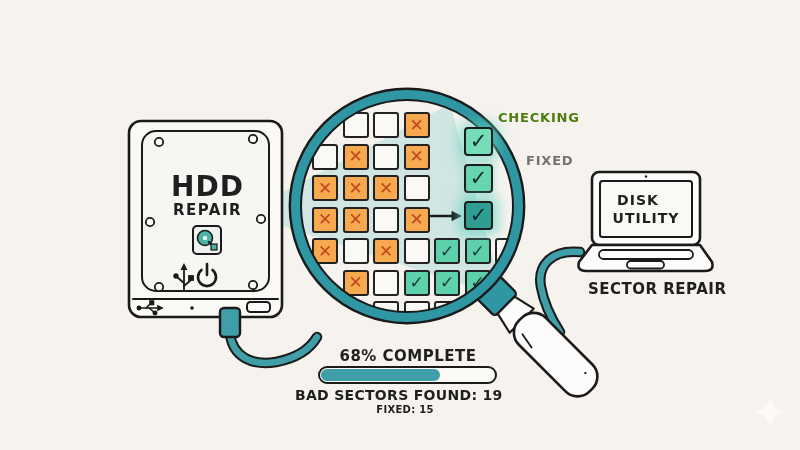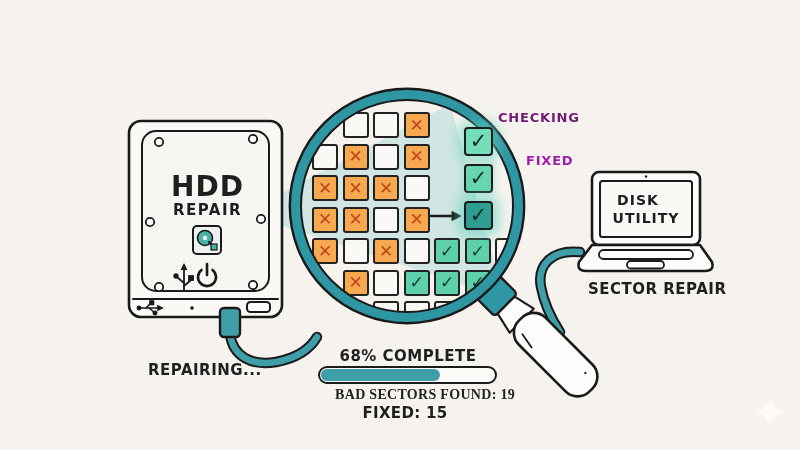--- a/index.html
+++ b/index.html
@@ -6,29 +6,29 @@
   #stage{
     position:relative;width:800px;height:450px;overflow:hidden;
     background:#f6f3ef;
     font-family:"DejaVu Sans","Liberation Sans",sans-serif;
     color:#1f1f1f;
   }
   .txt{position:absolute;font-weight:bold;white-space:nowrap;}
   #title{left:300px;top:49px;width:200px;font-size:23px;letter-spacing:1.5px;text-align:center;}
   #hdd-main{left:150px;top:170px;width:115px;font-size:28px;letter-spacing:1px;text-align:center;}
   #hdd-sub{left:150px;top:201px;width:115px;font-size:15px;letter-spacing:1.5px;text-align:center;}
-  #lbl-checking{left:498px;top:110px;font-size:13px;letter-spacing:.8px;color:#701a75;text-align:center;}
-  #lbl-fixed{left:526px;top:153px;font-size:13px;letter-spacing:.8px;color:#a21caf;}
+  #lbl-checking{left:498px;top:110px;font-size:13px;letter-spacing:.8px;color:#4d7c0f;text-align:center;}
+  #lbl-fixed{left:526px;top:153px;font-size:13px;letter-spacing:.8px;color:#737373;}
   #laptop-line1{left:600px;top:192px;width:76px;font-size:14px;letter-spacing:1px;text-align:center;}
   #laptop-line2{left:600px;top:210px;width:92px;font-size:14px;letter-spacing:1px;text-align:center;}
   #lbl-sector{left:588px;top:280px;width:118px;font-size:15px;letter-spacing:.5px;text-align:center;}
   #lbl-repairing{left:148px;top:361px;font-size:15px;letter-spacing:.5px;}
   #lbl-percent{left:318px;top:347px;width:180px;font-size:15px;letter-spacing:.5px;text-align:center;}
-  #lbl-bad{left:295px;top:387px;width:220px;font-size:14px;letter-spacing:.3px;text-align:right;font-family:Liberation Serif, serif;}
-  #lbl-fixedcount{left:295px;top:404px;width:220px;font-size:15px;letter-spacing:.3px;text-align:center;}
+  #lbl-bad{left:295px;top:387px;width:220px;font-size:14px;letter-spacing:.3px;text-align:left;}
+  #lbl-fixedcount{left:295px;top:404px;width:220px;font-size:10px;letter-spacing:.3px;text-align:center;}
 
   svg.layer{position:absolute;left:0;top:0;}
   #art-back{z-index:1;}
   #lens-cells{position:absolute;left:300px;top:99px;width:214px;height:214px;border-radius:50%;
     overflow:hidden;z-index:2;}
   #art-front{z-index:3;}
   #specials{position:absolute;left:0;top:0;width:800px;height:450px;z-index:4;pointer-events:none;}
   .txt{z-index:5;}
 
   .cell{position:absolute;width:26px;height:26px;box-sizing:border-box;
@@ -233,18 +233,17 @@
     <div id="progress-fill" style="width: 68%;"></div>
   </div>
 
   <div class="txt" id="hdd-sub">REPAIR</div>
   <div class="txt" id="hdd-main">HDD</div>
   <div class="txt" id="lbl-checking">CHECKING</div>
   <div class="txt" id="lbl-fixed">FIXED</div>
   <div class="txt" id="laptop-line1">DISK</div>
   <div class="txt" id="laptop-line2">UTILITY</div>
   <div class="txt" id="lbl-sector">SECTOR REPAIR</div>
-  <div class="txt" id="lbl-repairing">REPAIRING...</div>
   <div class="txt" id="lbl-percent">68% COMPLETE</div>
   <div class="txt" id="lbl-bad">BAD SECTORS FOUND: 19</div>
   <div class="txt" id="lbl-fixedcount">FIXED: 15</div>
 
 </div>
 
 </body></html>

